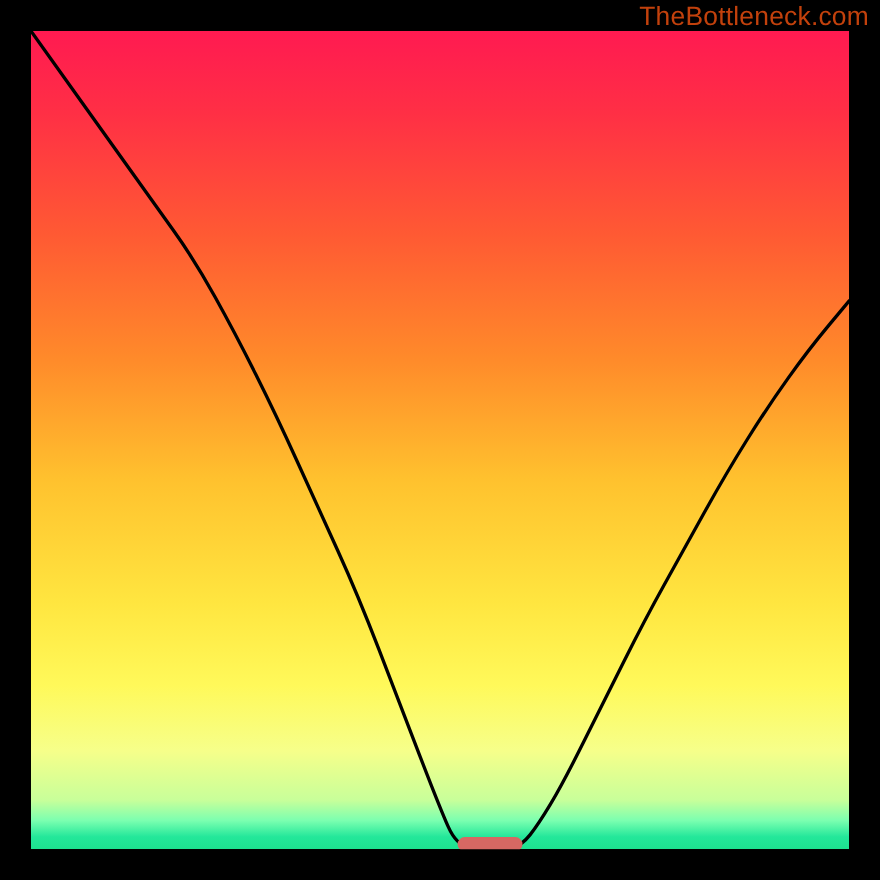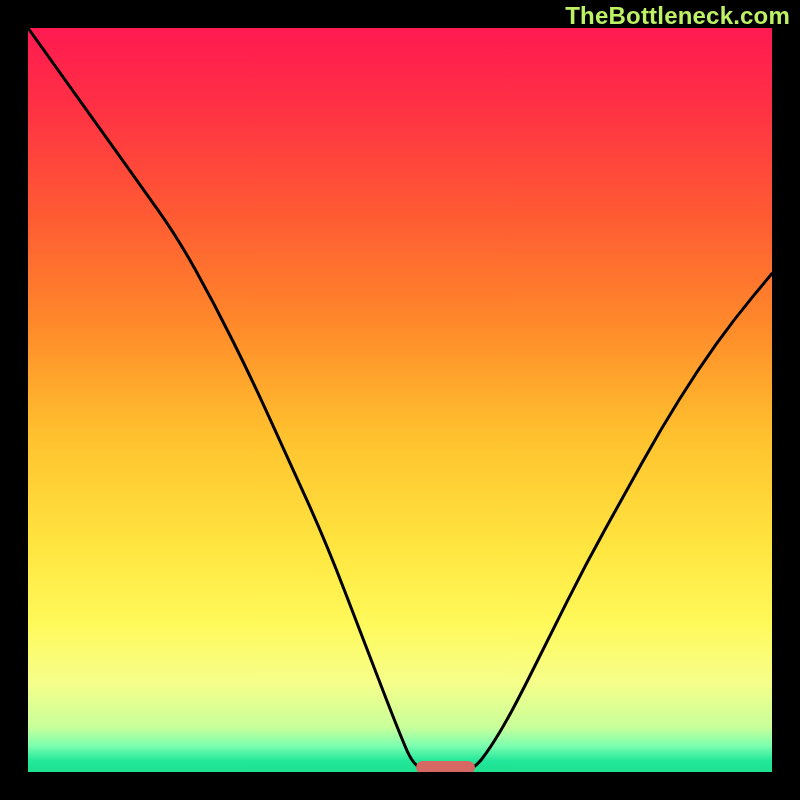--- a/index.html
+++ b/index.html
@@ -39,22 +39,22 @@
     top: 0;
     width: 100%;
     height: 100%;
   }
   .watermark {
     position: absolute;
     top: 2px;
     right: 10px;
     font-family: Arial, Helvetica, sans-serif;
     font-size: 24px;
-    font-weight: 700;
-    color: #bef264;
+    font-weight: 400;
+    color: #c2410c;
     letter-spacing: 0.2px;
   }
   .marker {
     position: absolute;
     border-radius: 999px;
   }
 </style>
 </head>
 <body>
 

